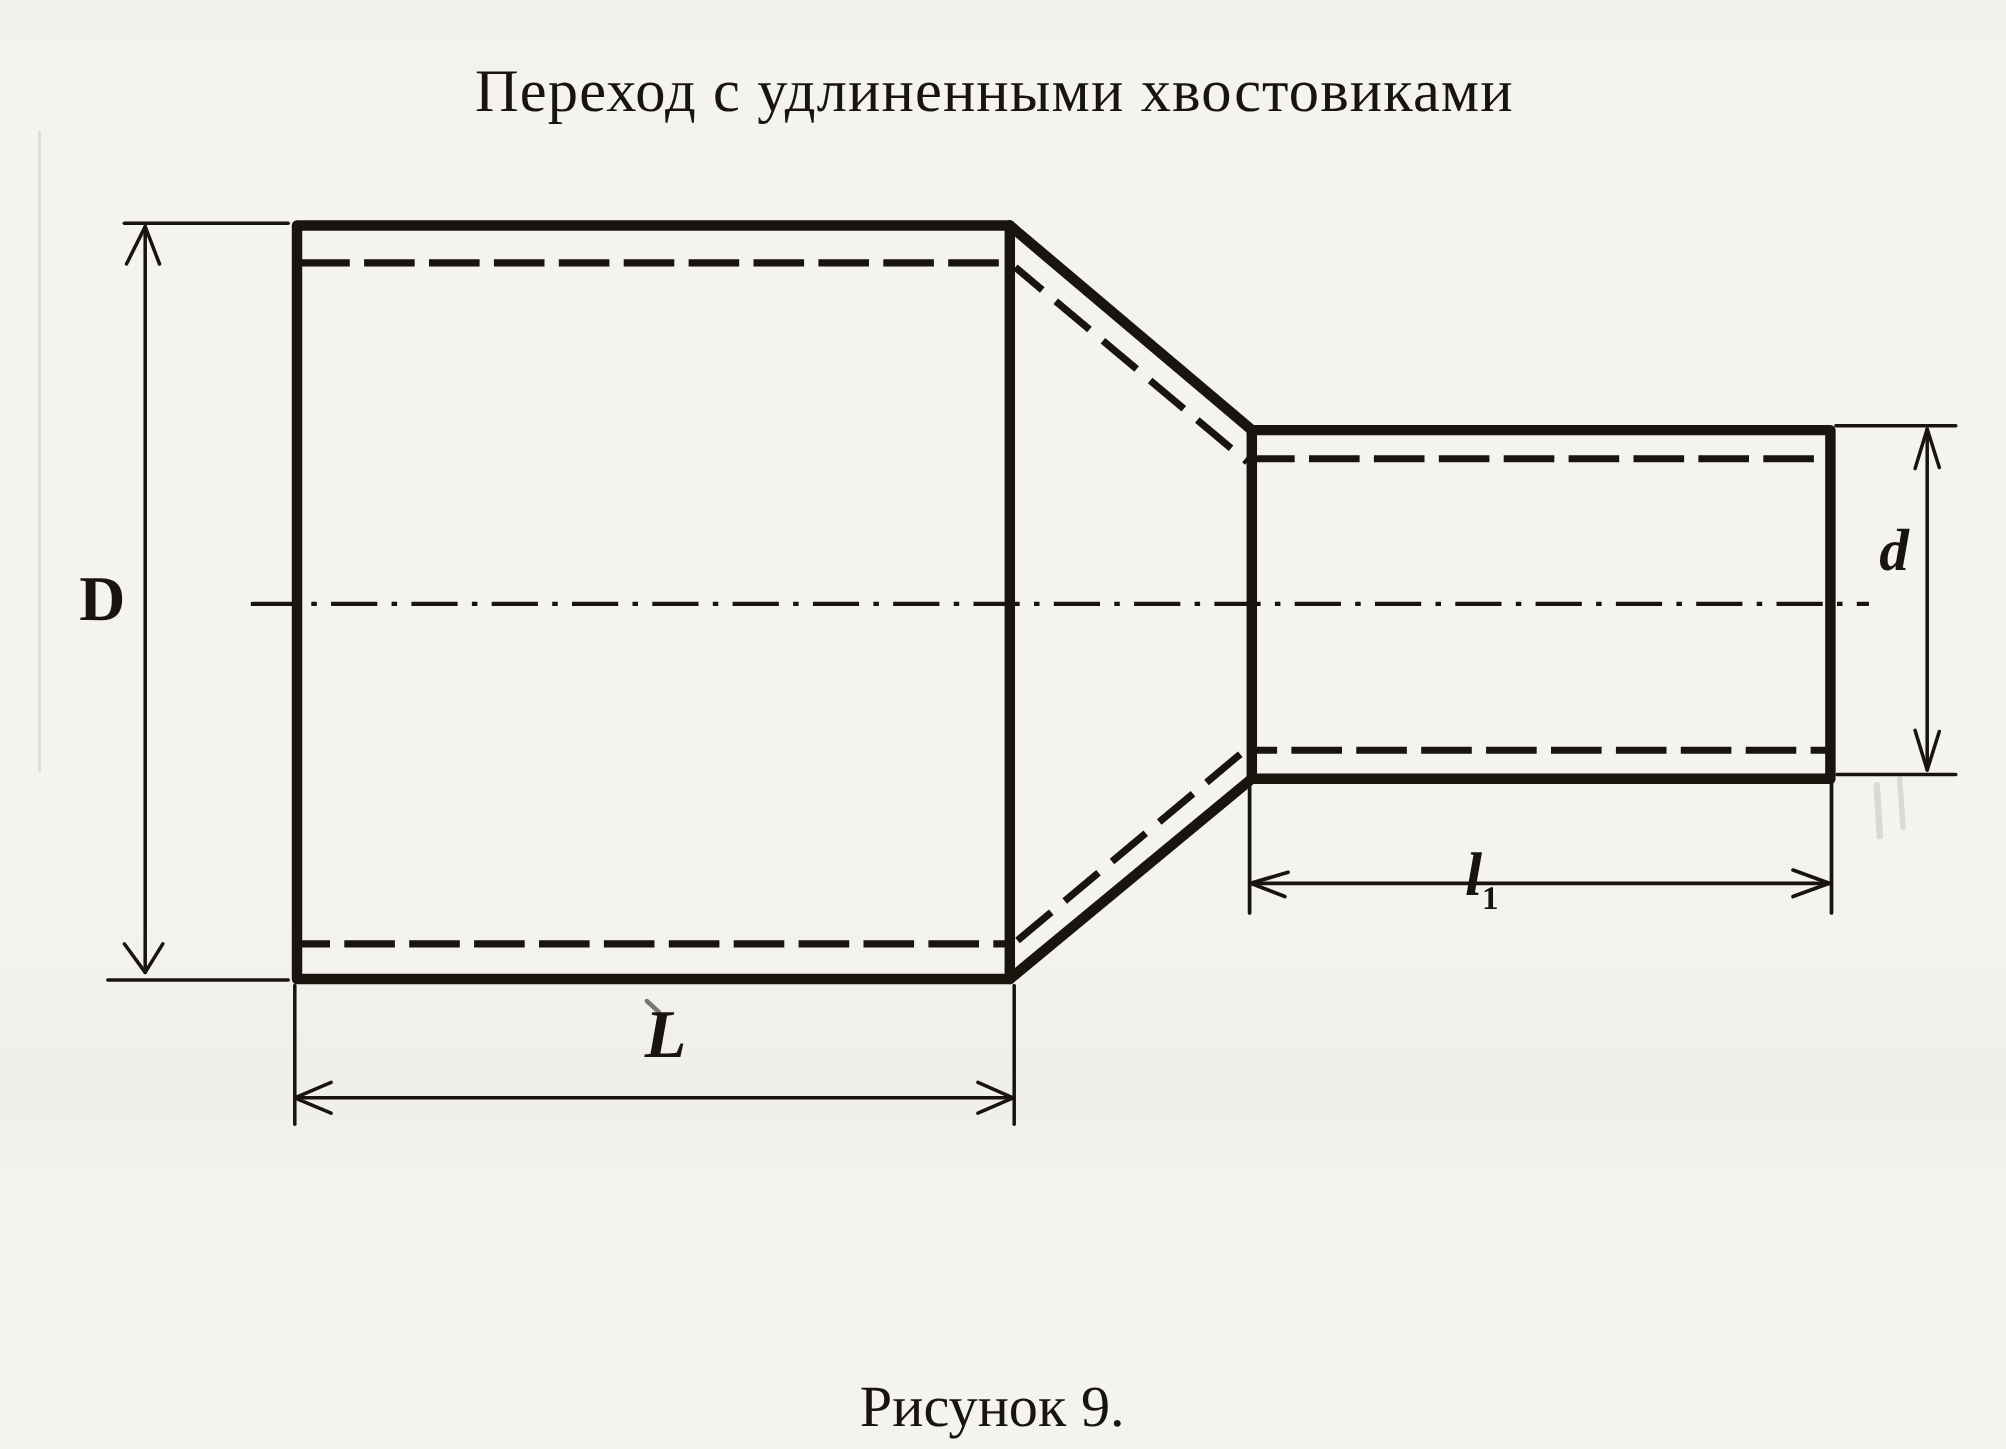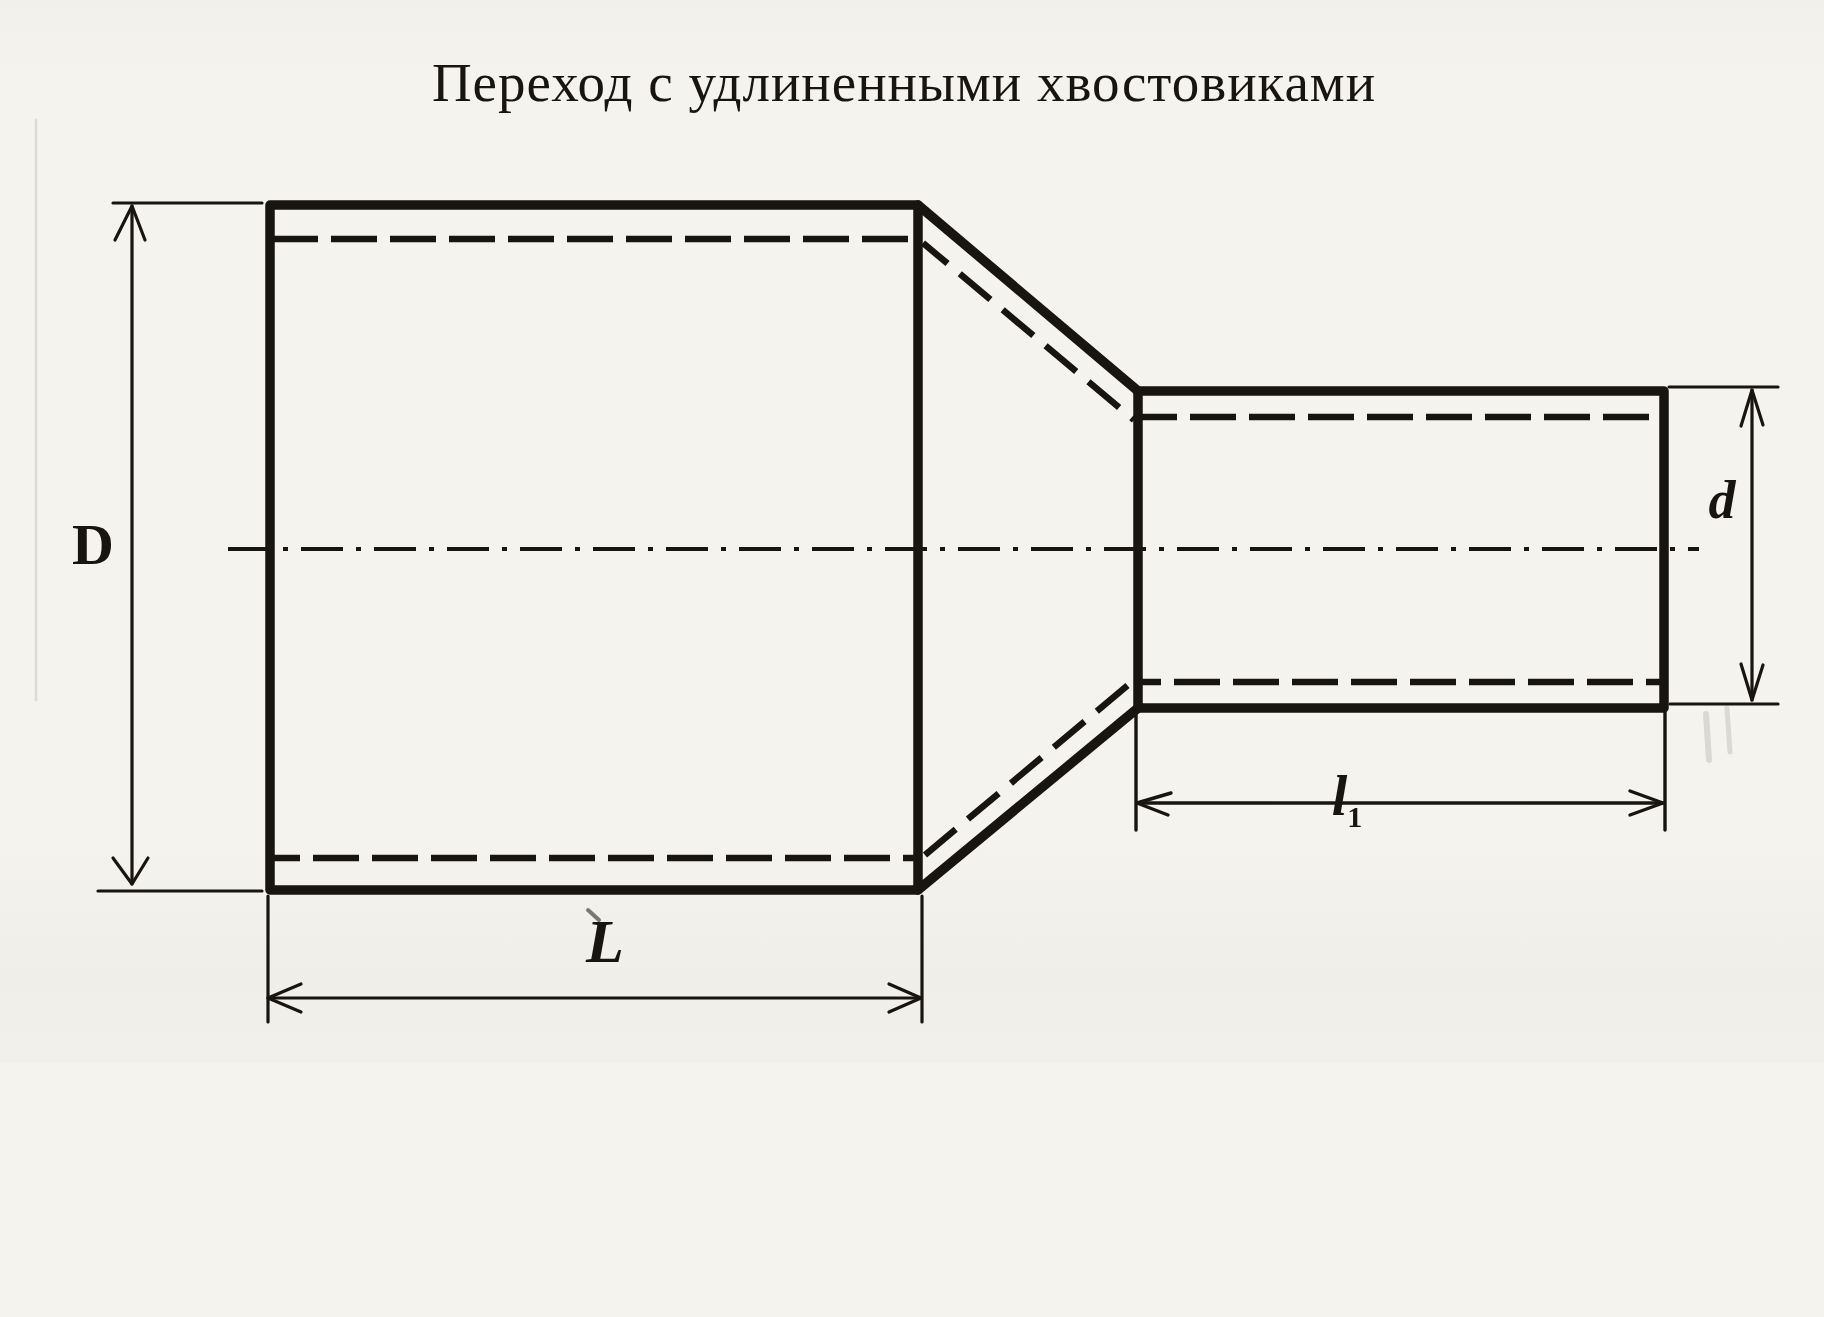--- a/index.html
+++ b/index.html
@@ -110,13 +110,14 @@
     </g>
   </svg>
 
   <div class="txt title">Переход с удлиненными хвостовиками</div>
 
   <div class="txt lbl lbl-D">D</div>
   <div class="txt lbl lbl-L">L</div>
   <div class="txt lbl lbl-d">d</div>
   <div class="txt lbl lbl-l1"><span>l</span><sub>1</sub></div>
 
+  <div class="txt caption">Рисунок 9.</div>
 </div>
 
 </body></html>

